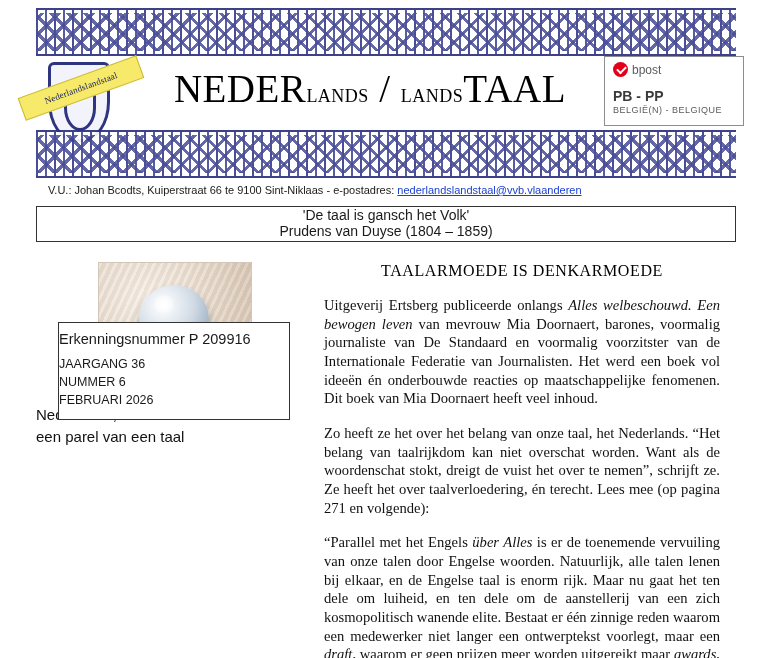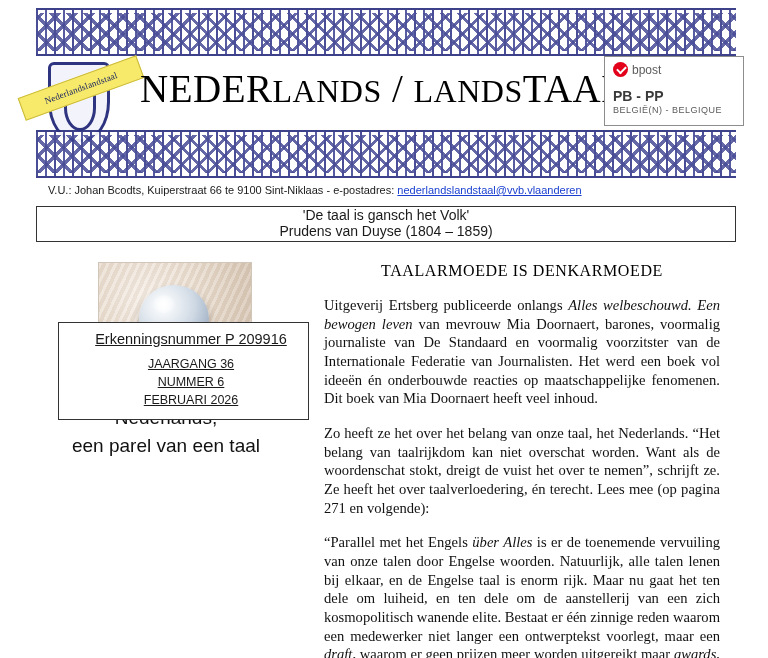--- a/index.html
+++ b/index.html
@@ -101,21 +101,21 @@
     left: 140px;
     top: 66px;
     width: 460px;
     text-align: center;
     font-family: "Liberation Serif", serif;
     font-size: 39px;
     letter-spacing: 0.5px;
     white-space: nowrap;
     color: #000;
   }
-  .title-line .small { font-size: 32px; }
+  .title-line .small { font-size: 18px; }
 
   .bpost-box {
     position: absolute;
     right: 24px;
     top: 56px;
     width: 138px;
     height: 68px;
     border: 1px solid #8d8d8d;
     background: #fff;
     font-family: "Liberation Sans", sans-serif;
@@ -243,38 +243,36 @@
   .pearl::after {
     content: "";
     position: absolute;
     left: 14px; top: 10px;
     width: 22px; height: 18px;
     border-radius: 50%;
     background: radial-gradient(circle, #ffffff 0%, rgba(255,255,255,0.1) 75%);
   }
   .caption {
     margin-top: 22px;
-    text-align: center;
-    font-family: "Liberation Sans", sans-serif;
-    font-size: 19px;
+    text-align: left;
+    font-family: "Liberation Sans", sans-serif;
+    font-size: 15px;
     line-height: 1.45;
     color: #111;
   }
 
   .erk-box {
     position: absolute;
     left: 58px;
     top: 322px;
     width: 226px;
     border: 1px solid #333;
-    padding: 8px 4px 10px 19px;
-    text-align: center;
+    padding: 8px 4px 10px 0;
     font-family: "Liberation Sans", sans-serif;
     background: #fff;
-    text-decoration: underline;
   }
   .erk-title {
     font-size: 14.5px;
     margin-bottom: 8px;
   }
   .erk-line {
     font-size: 12.5px;
     line-height: 1.45;
   }
 

